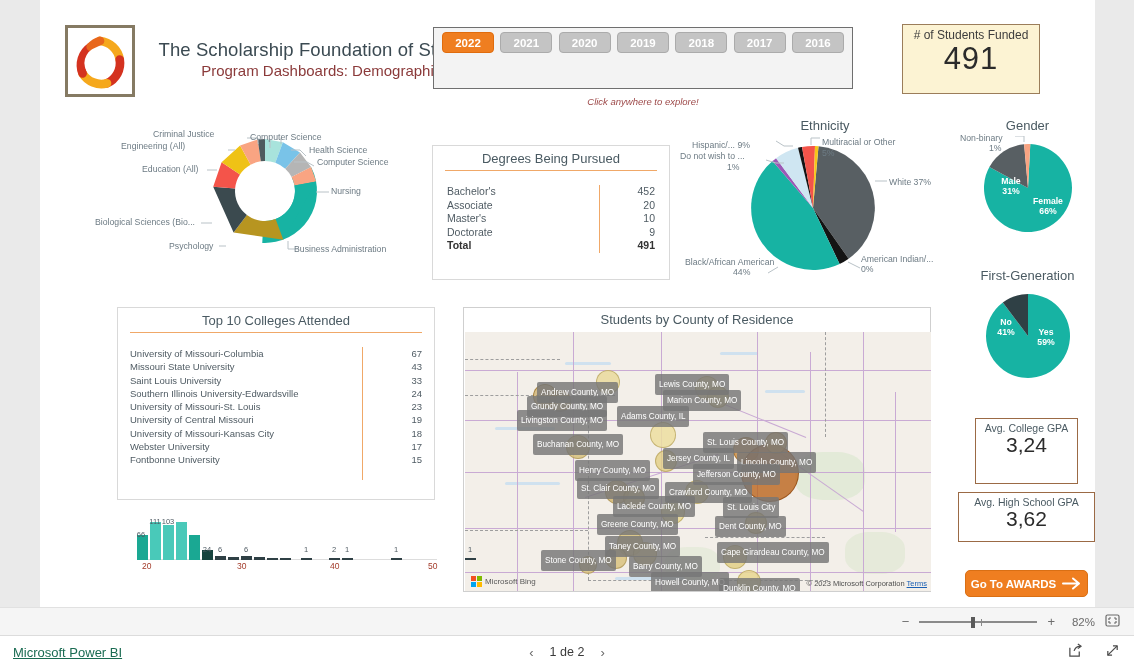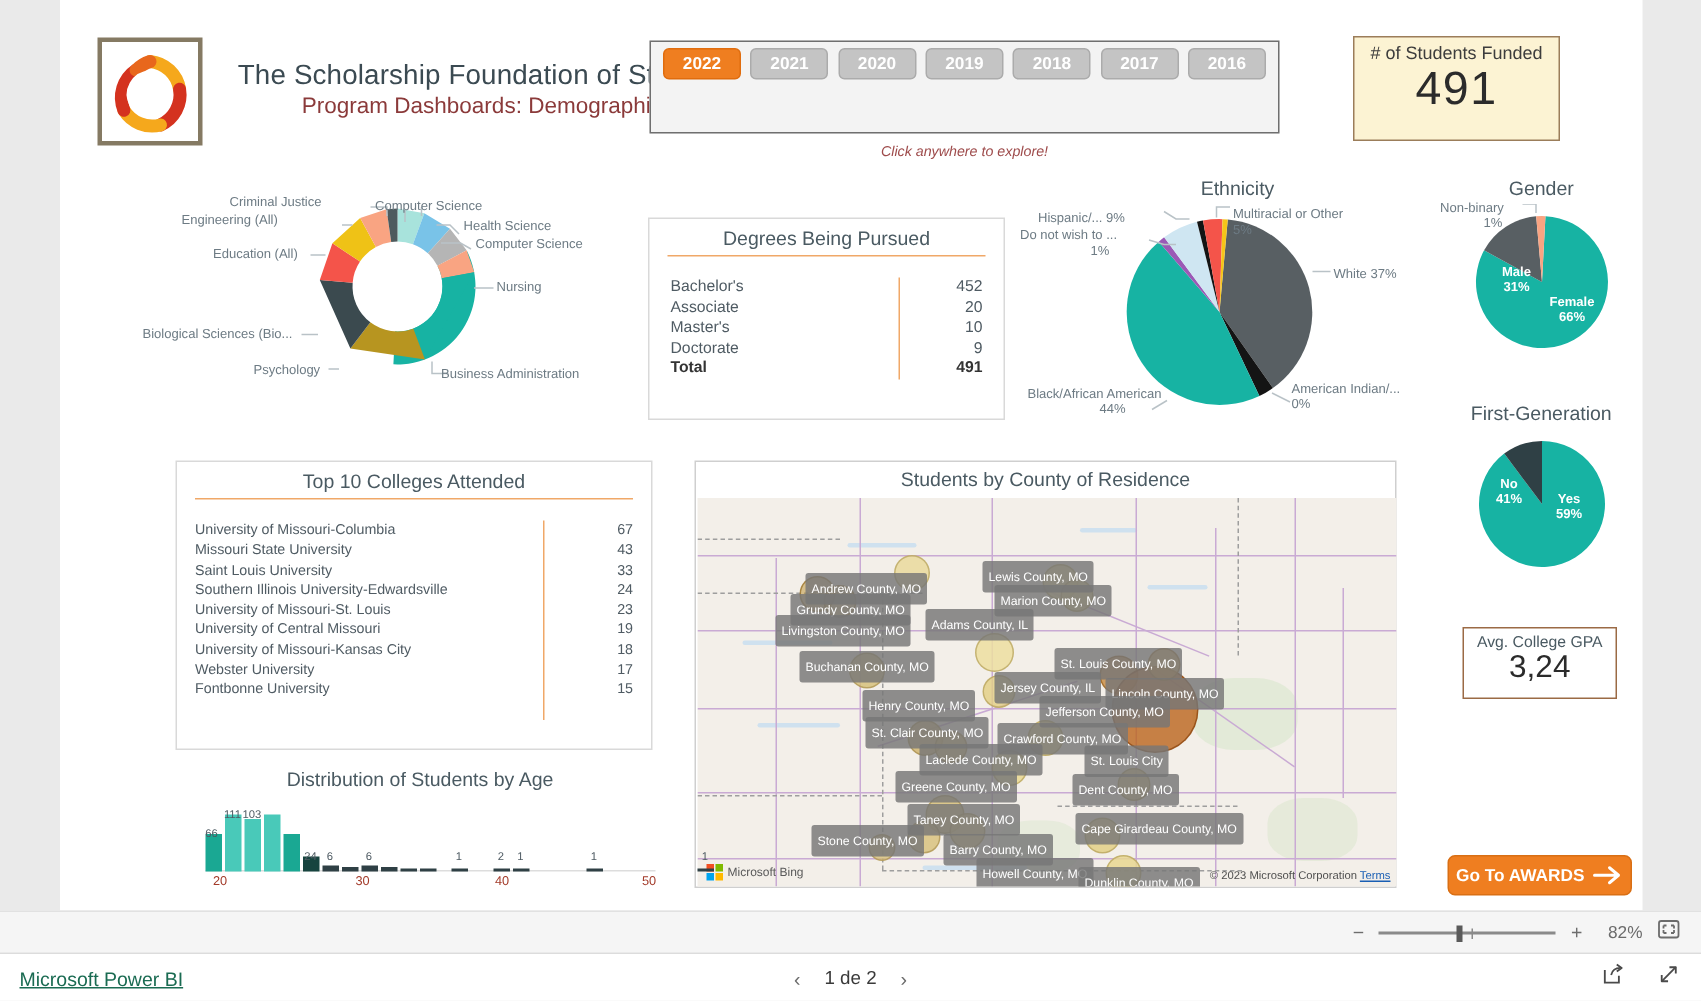--- a/index.html
+++ b/index.html
@@ -147,21 +147,21 @@
   
   #agechart{left:75px;top:512px;width:330px;height:85px;}
   #agechart .vtitle{margin:0 0 6px 0;}
   #hist{position:relative;width:330px;height:48px;}
   .bar{position:absolute;bottom:0;}
   .bval{position:absolute;font-size:7.5px;color:#4f5b63;text-align:center;}
   .axtick{position:absolute;font-size:8.5px;color:#a33b2a;}
   #axline{position:absolute;left:22px;bottom:0;width:300px;height:1px;background:#ddd;}
 
   
-  #gpa1{left:935px;top:418px;width:103px;height:48px;border:1.5px solid #9b6a45;box-sizing:border-box;text-align:center;background:#fff;}
+  #gpa1{left:935px;top:418px;width:103px;height:66px;border:1.5px solid #9b6a45;box-sizing:border-box;text-align:center;background:#fff;}
   #gpa2{left:918px;top:492px;width:137px;height:50px;border:1.5px solid #9b6a45;box-sizing:border-box;text-align:center;background:#fff;}
   .g-label{font-size:10.5px;color:#4a5a62;margin-top:3px;}
   .g-val{font-size:21px;color:#2b2b2b;margin-top:-1px;}
   #awards{
     position:absolute;left:925px;top:570px;width:123px;height:27px;
     background:#ef7e20;border-radius:5px;border:1px solid #d96f14;
     box-sizing:border-box;cursor:pointer;
     display:flex;align-items:center;justify-content:center;gap:6px;
     color:#fff;font-size:11.5px;font-weight:bold;
   }
@@ -538,21 +538,20 @@
           <span>Microsoft Bing</span>
         </div>
         <div id="mapcredit">
           <span>© 2023 Microsoft Corporation</span>
           <a href="#">Terms</a>
         </div>
       </div>
     </div>
 
     <div class="panel" id="agechart">
-      <div class="vtitle">Distribution of Students by Age</div>
       <div id="hist">
         <div id="axline"></div>
 
         <div class="bar" style="left:22px;width:11px;height:25px;background:#1aa893;"></div>
         <div class="bar" style="left:35px;width:11px;height:38px;background:#49c9b9;"></div>
         <div class="bar" style="left:48px;width:11px;height:35px;background:#49c9b9;"></div>
         <div class="bar" style="left:61px;width:11px;height:38px;background:#49c9b9;"></div>
         <div class="bar" style="left:74px;width:11px;height:25px;background:#1aa893;"></div>
         <div class="bar" style="left:87px;width:11px;height:10px;background:#17443f;"></div>
         <div class="bar" style="left:100px;width:11px;height:4px;background:#2f4045;"></div>
@@ -584,20 +583,24 @@
         <div class="axtick" style="left:122px;top:1px;">30</div>
         <div class="axtick" style="left:215px;top:1px;">40</div>
         <div class="axtick" style="left:313px;top:1px;">50</div>
       </div>
     </div>
 
     <div class="panel" id="gpa1">
       <div class="g-label">Avg. College GPA</div>
       <div class="g-val">3,24</div>
     </div>
+    <div class="panel" id="gpa2">
+      <div class="g-label">Avg. High School GPA</div>
+      <div class="g-val">3,62</div>
+    </div>
 
     <div id="awards">
       <span>Go To AWARDS</span>
       <svg width="20" height="13" viewBox="0 0 20 13">
         <path d="M1 6.5 H16 M11 1.5 L17 6.5 L11 11.5" stroke="#ffffff" stroke-width="2" fill="none" stroke-linecap="round" stroke-linejoin="round"></path>
       </svg>
     </div>
 
   </div>
 

